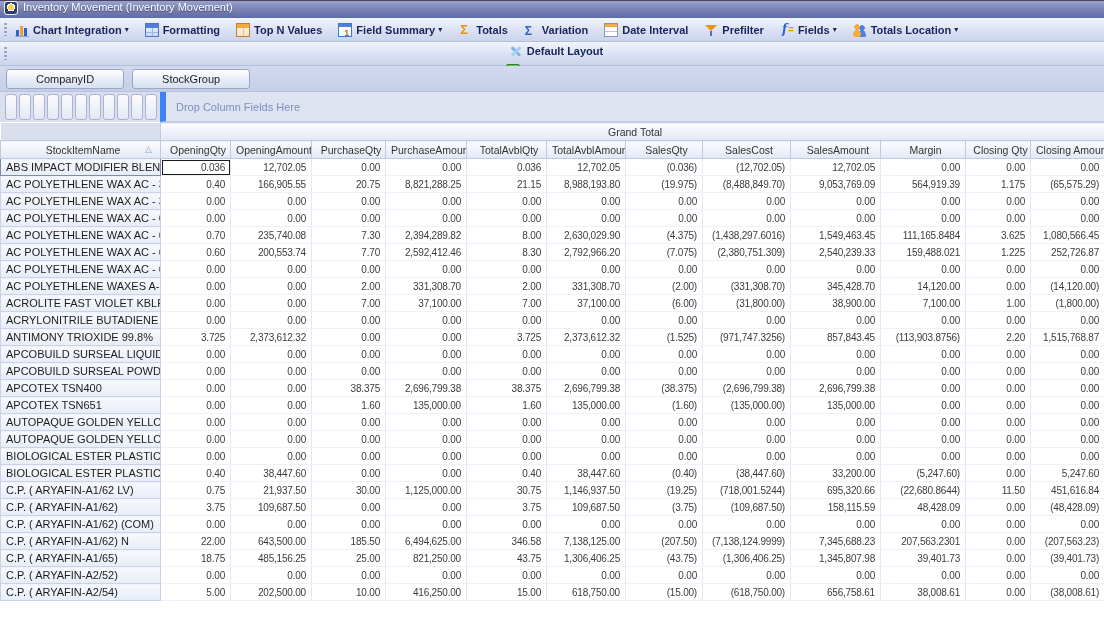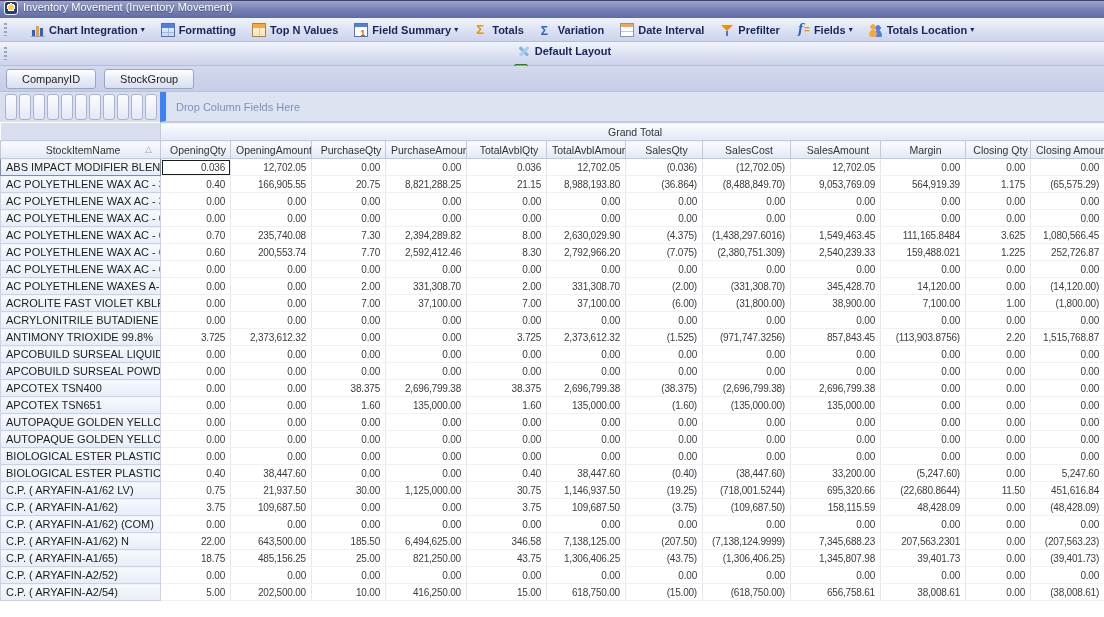--- a/index.html
+++ b/index.html
@@ -10,21 +10,21 @@
   #titlebar{position:absolute;left:0;top:0;width:1104px;height:18px;box-sizing:border-box;
     background:linear-gradient(#9aa3cd 0%,#7a84b6 45%,#5f6ba5 100%);
     border-top:1px solid #4a435f;display:flex;gap:5px;padding-left:4px;
     color:#fff;font-size:11px;text-shadow:0 1px 1px rgba(0,0,0,.45);}
   #appicon{width:12px;height:12px;border-radius:3px;border:1px solid #f2f4fa;
     background:radial-gradient(circle at 50% 45%,#ffd34d 0 3px,#ffffff 3px 4px,#2a3f6e 4px);}
 
   
   .toolbar{position:absolute;left:0;width:1104px;height:24px;box-sizing:border-box;
     background:linear-gradient(#f1f4fb,#dbe1f3 55%,#ccd4ec);
-    border-bottom:1px solid #b3bedc;display:flex;align-items:center;gap:2px;padding-left:24px;}
+    border-bottom:1px solid #b3bedc;display:flex;align-items:center;gap:2px;padding-left:8px;}
   #toolbar1{top:18px;} #toolbar2{top:42px;flex-direction:column;}
   .toolbar::before{content:"";position:absolute;left:4px;top:5px;bottom:5px;width:3px;
     background:repeating-linear-gradient(to bottom,#98a4cb 0 2px,transparent 2px 4px);}
   .tb-item{display:flex;align-items:center;gap:4px;padding:2px 7px;border-radius:2px;cursor:default;}
   .tb-label{color:#16255b;font-size:11px;font-weight:bold;}
   .tb-caret{color:#16255b;font-size:8px;margin-left:-1px;}
   .tbicon{width:14px;height:14px;position:relative;display:inline-block;flex:0 0 14px;}
 
   
   .ic-chart-bars{background:
@@ -86,21 +86,21 @@
   .ic-print-preview{border:1px solid #aab3c9;background:#fdfdfd;box-sizing:border-box;}
   .ic-print-preview::before{content:"";position:absolute;left:1px;top:4px;width:11px;height:3px;
     background:linear-gradient(90deg,#444 0 2px,#f4b63f 2px);transform:rotate(-35deg);border-radius:1px;}
   .ic-export-many::after{content:"";position:absolute;right:1px;bottom:1px;width:5px;height:5px;
     border-radius:50%;background:#d8341c;}
 
   
   #filterband{position:absolute;left:0;top:66px;width:1104px;height:26px;box-sizing:border-box;
     background:linear-gradient(#d3daee,#c5cee7);border-bottom:1px solid #b7c1dc;
     display:flex;align-items:center;gap:8px;padding-left:6px;}
-  .field-btn{height:20px;line-height:18px;padding:0 15px;box-sizing:border-box;
+  .field-btn{height:20px;line-height:18px;padding:0 29px;box-sizing:border-box;
     background:linear-gradient(#ffffff,#e9edf8 50%,#d8dff0);border:1px solid #98a5c4;border-radius:3px;
     font-size:11px;color:#1e1e1e;}
 
   
   #dropband{position:absolute;left:0;top:92px;width:1104px;height:30px;display:flex;background:#d9dfef;}
   #boxes{width:160px;box-sizing:border-box;display:flex;align-items:center;gap:2px;padding-left:5px;}
   .box{width:10px;height:24px;border:1px solid #a9b3cf;border-radius:3px;
     background:linear-gradient(#fbfcfe,#e3e8f4);}
   #dropzone{flex:1;border-left:6px solid #3b82f6;border-bottom:1px solid #c2cbe2;
     background:#dde3f1;display:flex;align-items:center;padding-left:10px;}
@@ -297,21 +297,21 @@
             <td class="num">0.00</td>
           </tr>
           <tr>
             <td class="rowname">AC POLYETHLENE WAX AC - 316A</td>
             <td class="num">0.40</td>
             <td class="num">166,905.55</td>
             <td class="num">20.75</td>
             <td class="num">8,821,288.25</td>
             <td class="num">21.15</td>
             <td class="num">8,988,193.80</td>
-            <td class="num">(36.864)</td>
+            <td class="num">(19.975)</td>
             <td class="num">(8,488,849.70)</td>
             <td class="num">9,053,769.09</td>
             <td class="num">564,919.39</td>
             <td class="num">1.175</td>
             <td class="num">(65,575.29)</td>
           </tr>
           <tr>
             <td class="rowname">AC POLYETHLENE WAX AC - 316A...</td>
             <td class="num">0.00</td>
             <td class="num">0.00</td>

